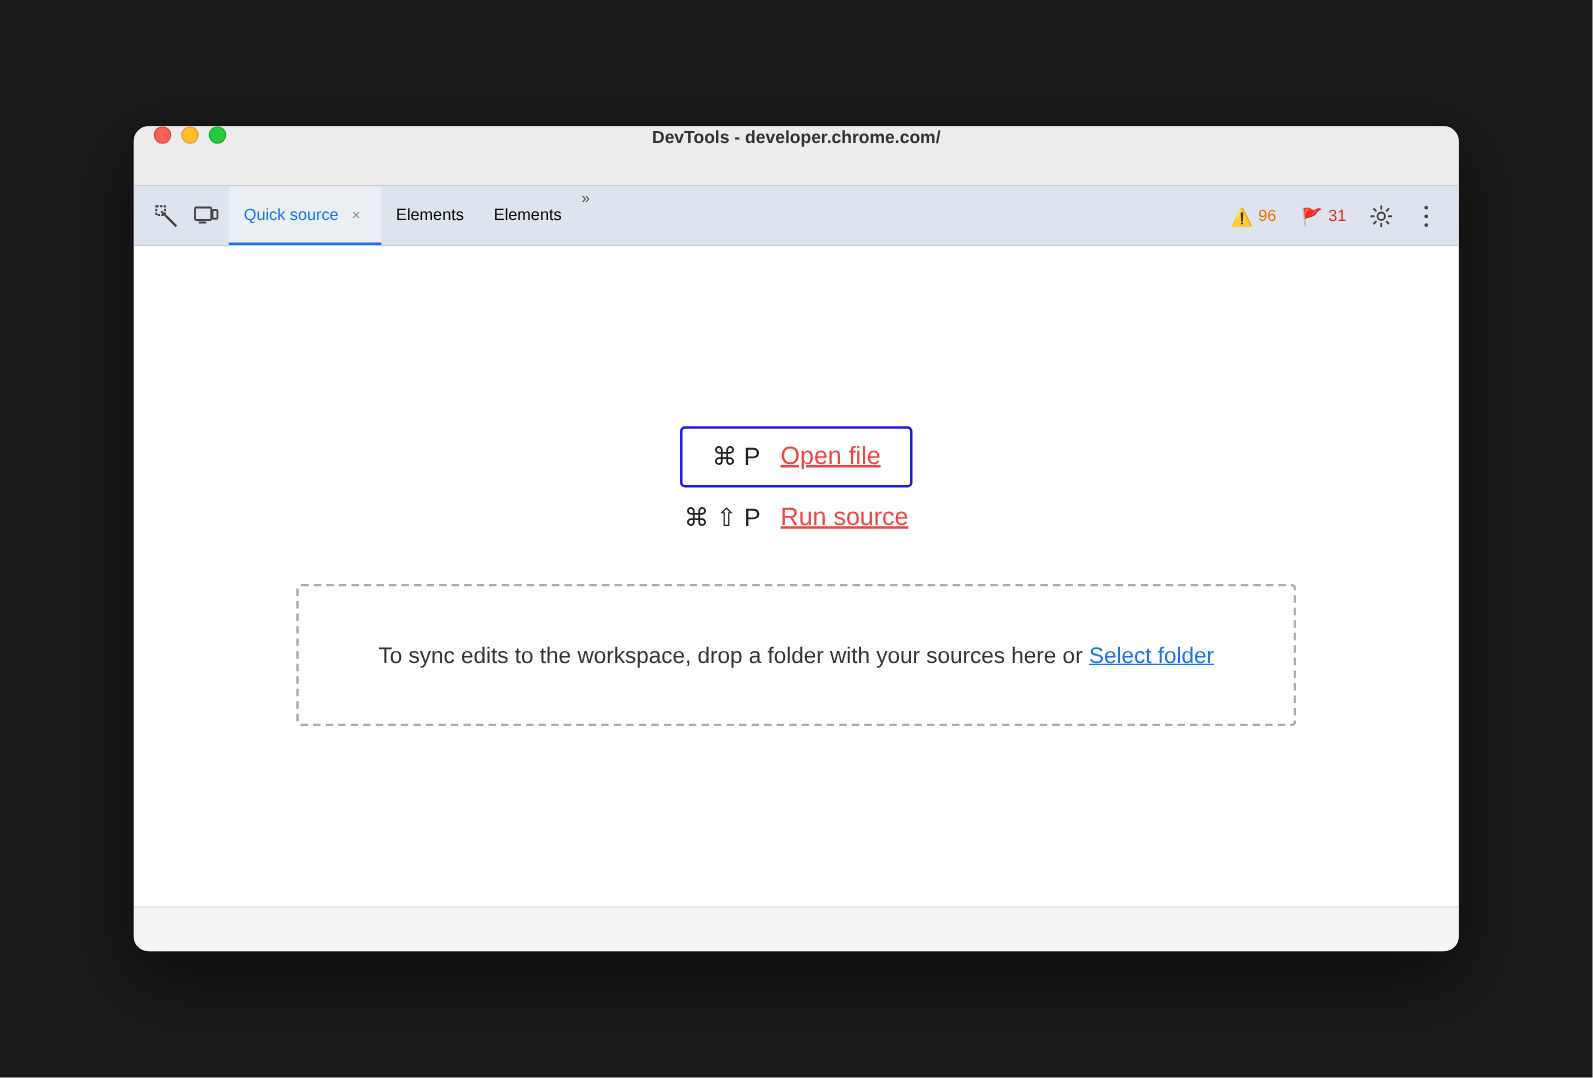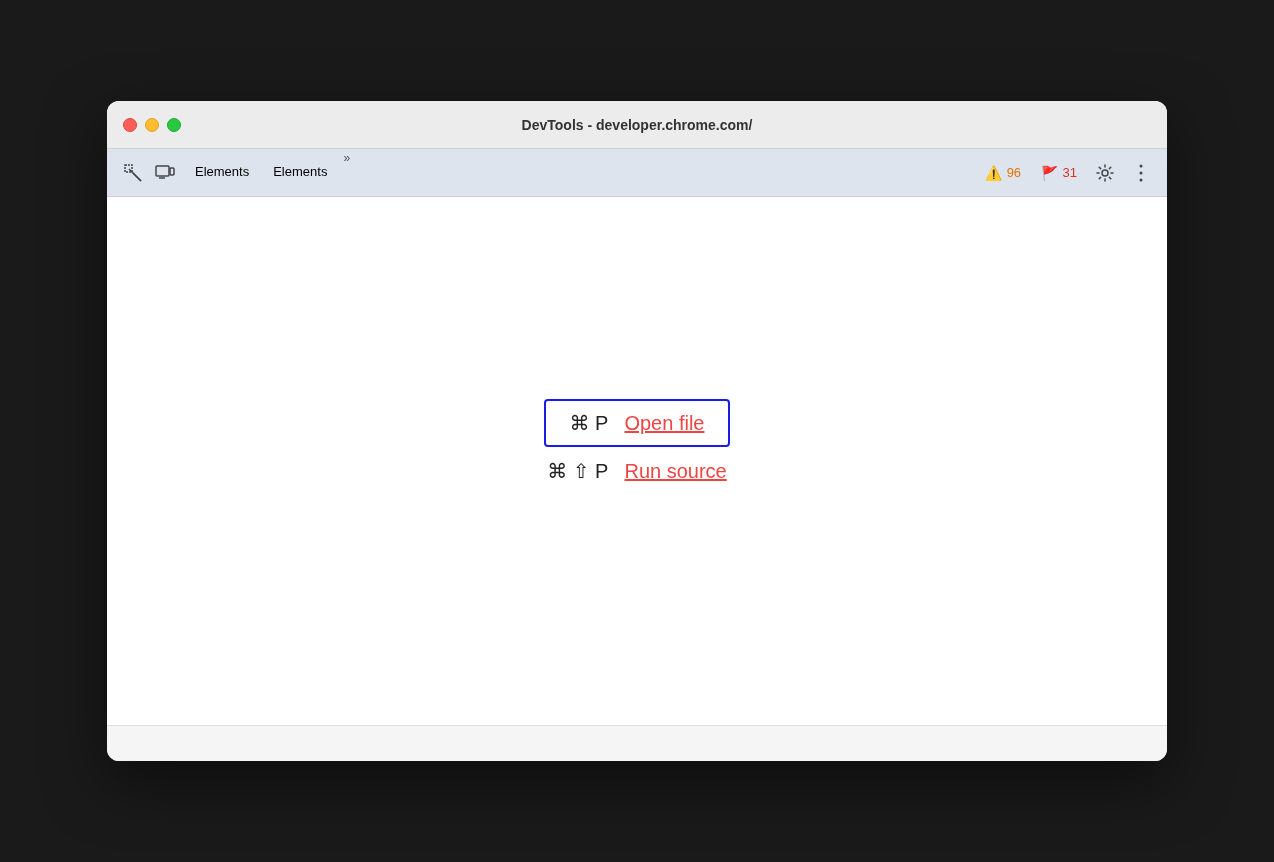--- a/index.html
+++ b/index.html
@@ -23,21 +23,21 @@
       box-shadow: 0 20px 60px rgba(0,0,0,0.5);
       display: flex;
       flex-direction: column;
     }
 
     
     .title-bar {
       background: #ececec;
       height: 48px;
       display: flex;
-      align-items: center;
+      align-items: flex-start;
       justify-content: center;
       position: relative;
       border-bottom: 1px solid #d0d0d0;
     }
 
     .traffic-lights {
       position: absolute;
       left: 16px;
       display: flex;
       gap: 8px;
@@ -253,20 +253,24 @@
     </div>
     <div class="toolbar-icon">
       <svg width="20" height="18" viewBox="0 0 20 18" fill="none">
         <rect x="1" y="2" width="13" height="10" rx="1" stroke="#444" stroke-width="1.5" fill="none"></rect>
         <rect x="15" y="4" width="4" height="7" rx="1" stroke="#444" stroke-width="1.5" fill="none"></rect>
         <line x1="4" y1="14" x2="10" y2="14" stroke="#444" stroke-width="1.5"></line>
       </svg>
     </div>
 
     <div class="tab-list">
+      <div class="tab active">
+        <span>Quick source</span>
+        <span class="tab-close">×</span>
+      </div>
       <div class="tab">
         <span>Elements</span>
       </div>
       <div class="tab">
         <span>Elements</span>
       </div>
       <div class="more-tabs-btn">»</div>
     </div>
 
     <div class="toolbar-right">
@@ -302,18 +306,21 @@
         <span class="kbd-combo">⌘ P</span>
         <a class="cmd-link">Open file</a>
       </div>
 
       <div class="command-row">
         <span class="kbd-combo">⌘ ⇧ P</span>
         <a class="cmd-link">Run source</a>
       </div>
     </div>
 
+    <div class="drop-zone">
+      <span>To sync edits to the workspace, drop a folder with your sources here or </span><a class="drop-zone-link">Select folder</a>
+    </div>
 
   </div>
 
   <div class="footer-bar"></div>
 
 </div>
 
 </body></html>

